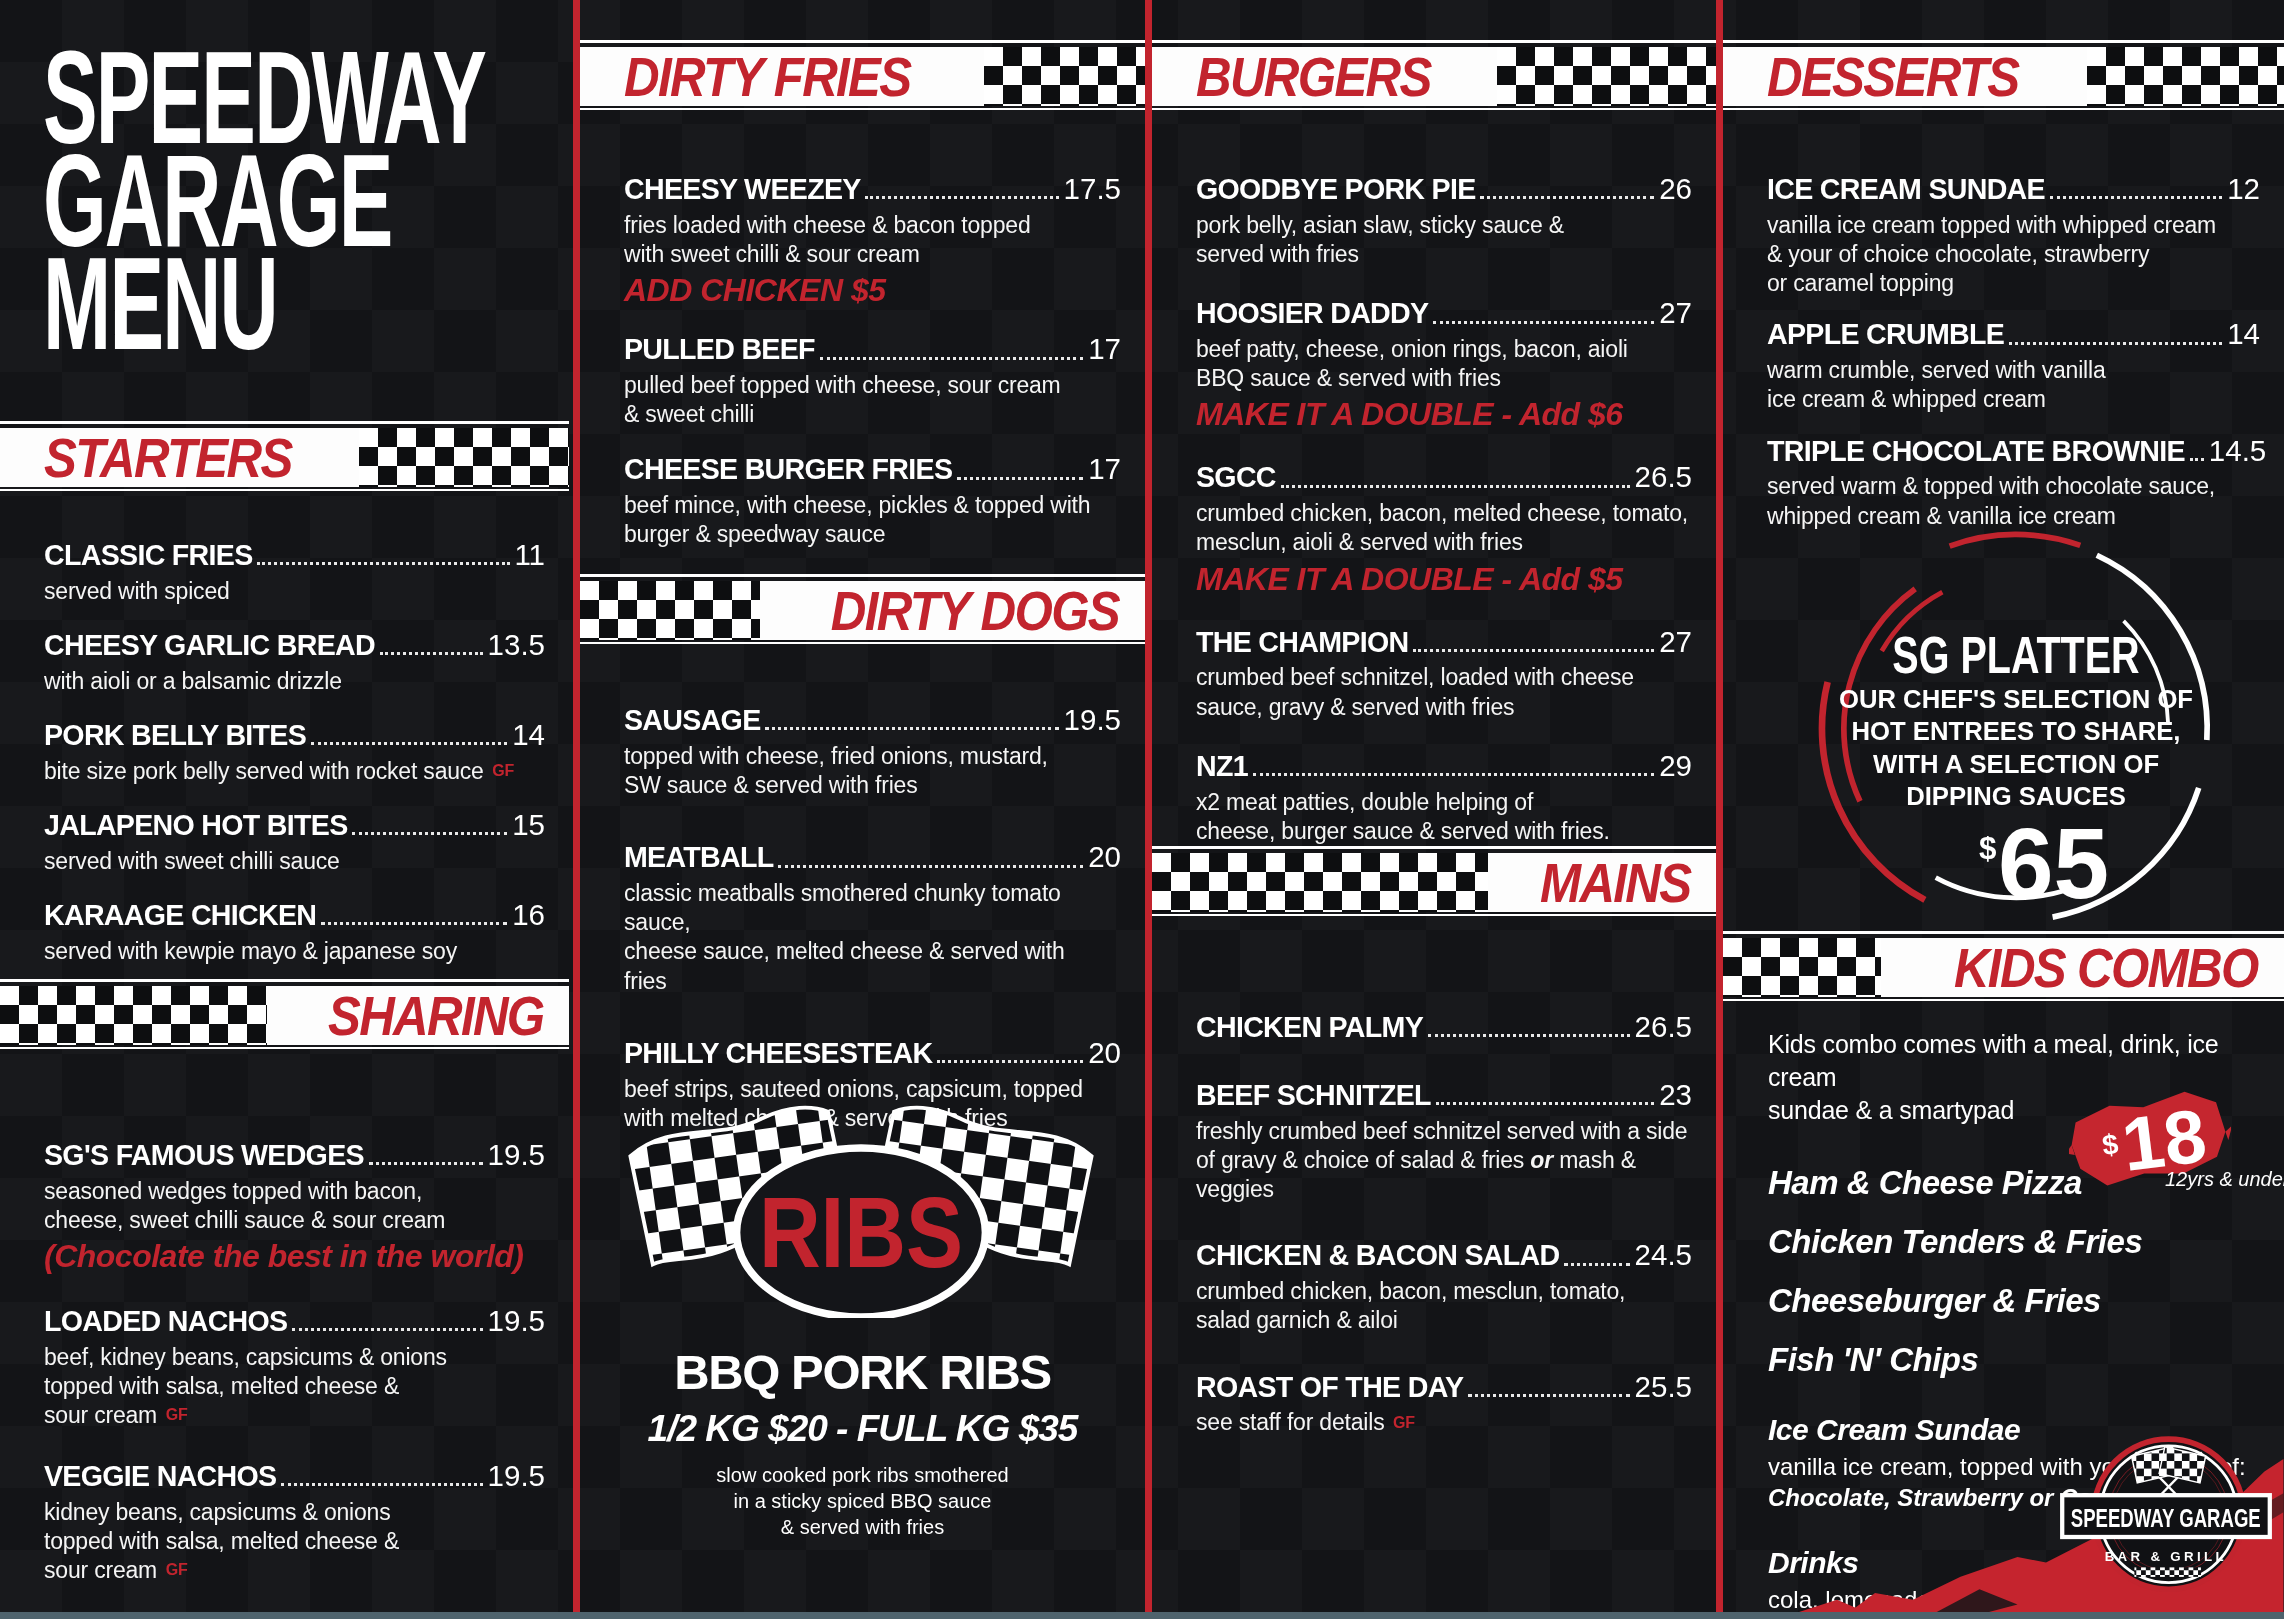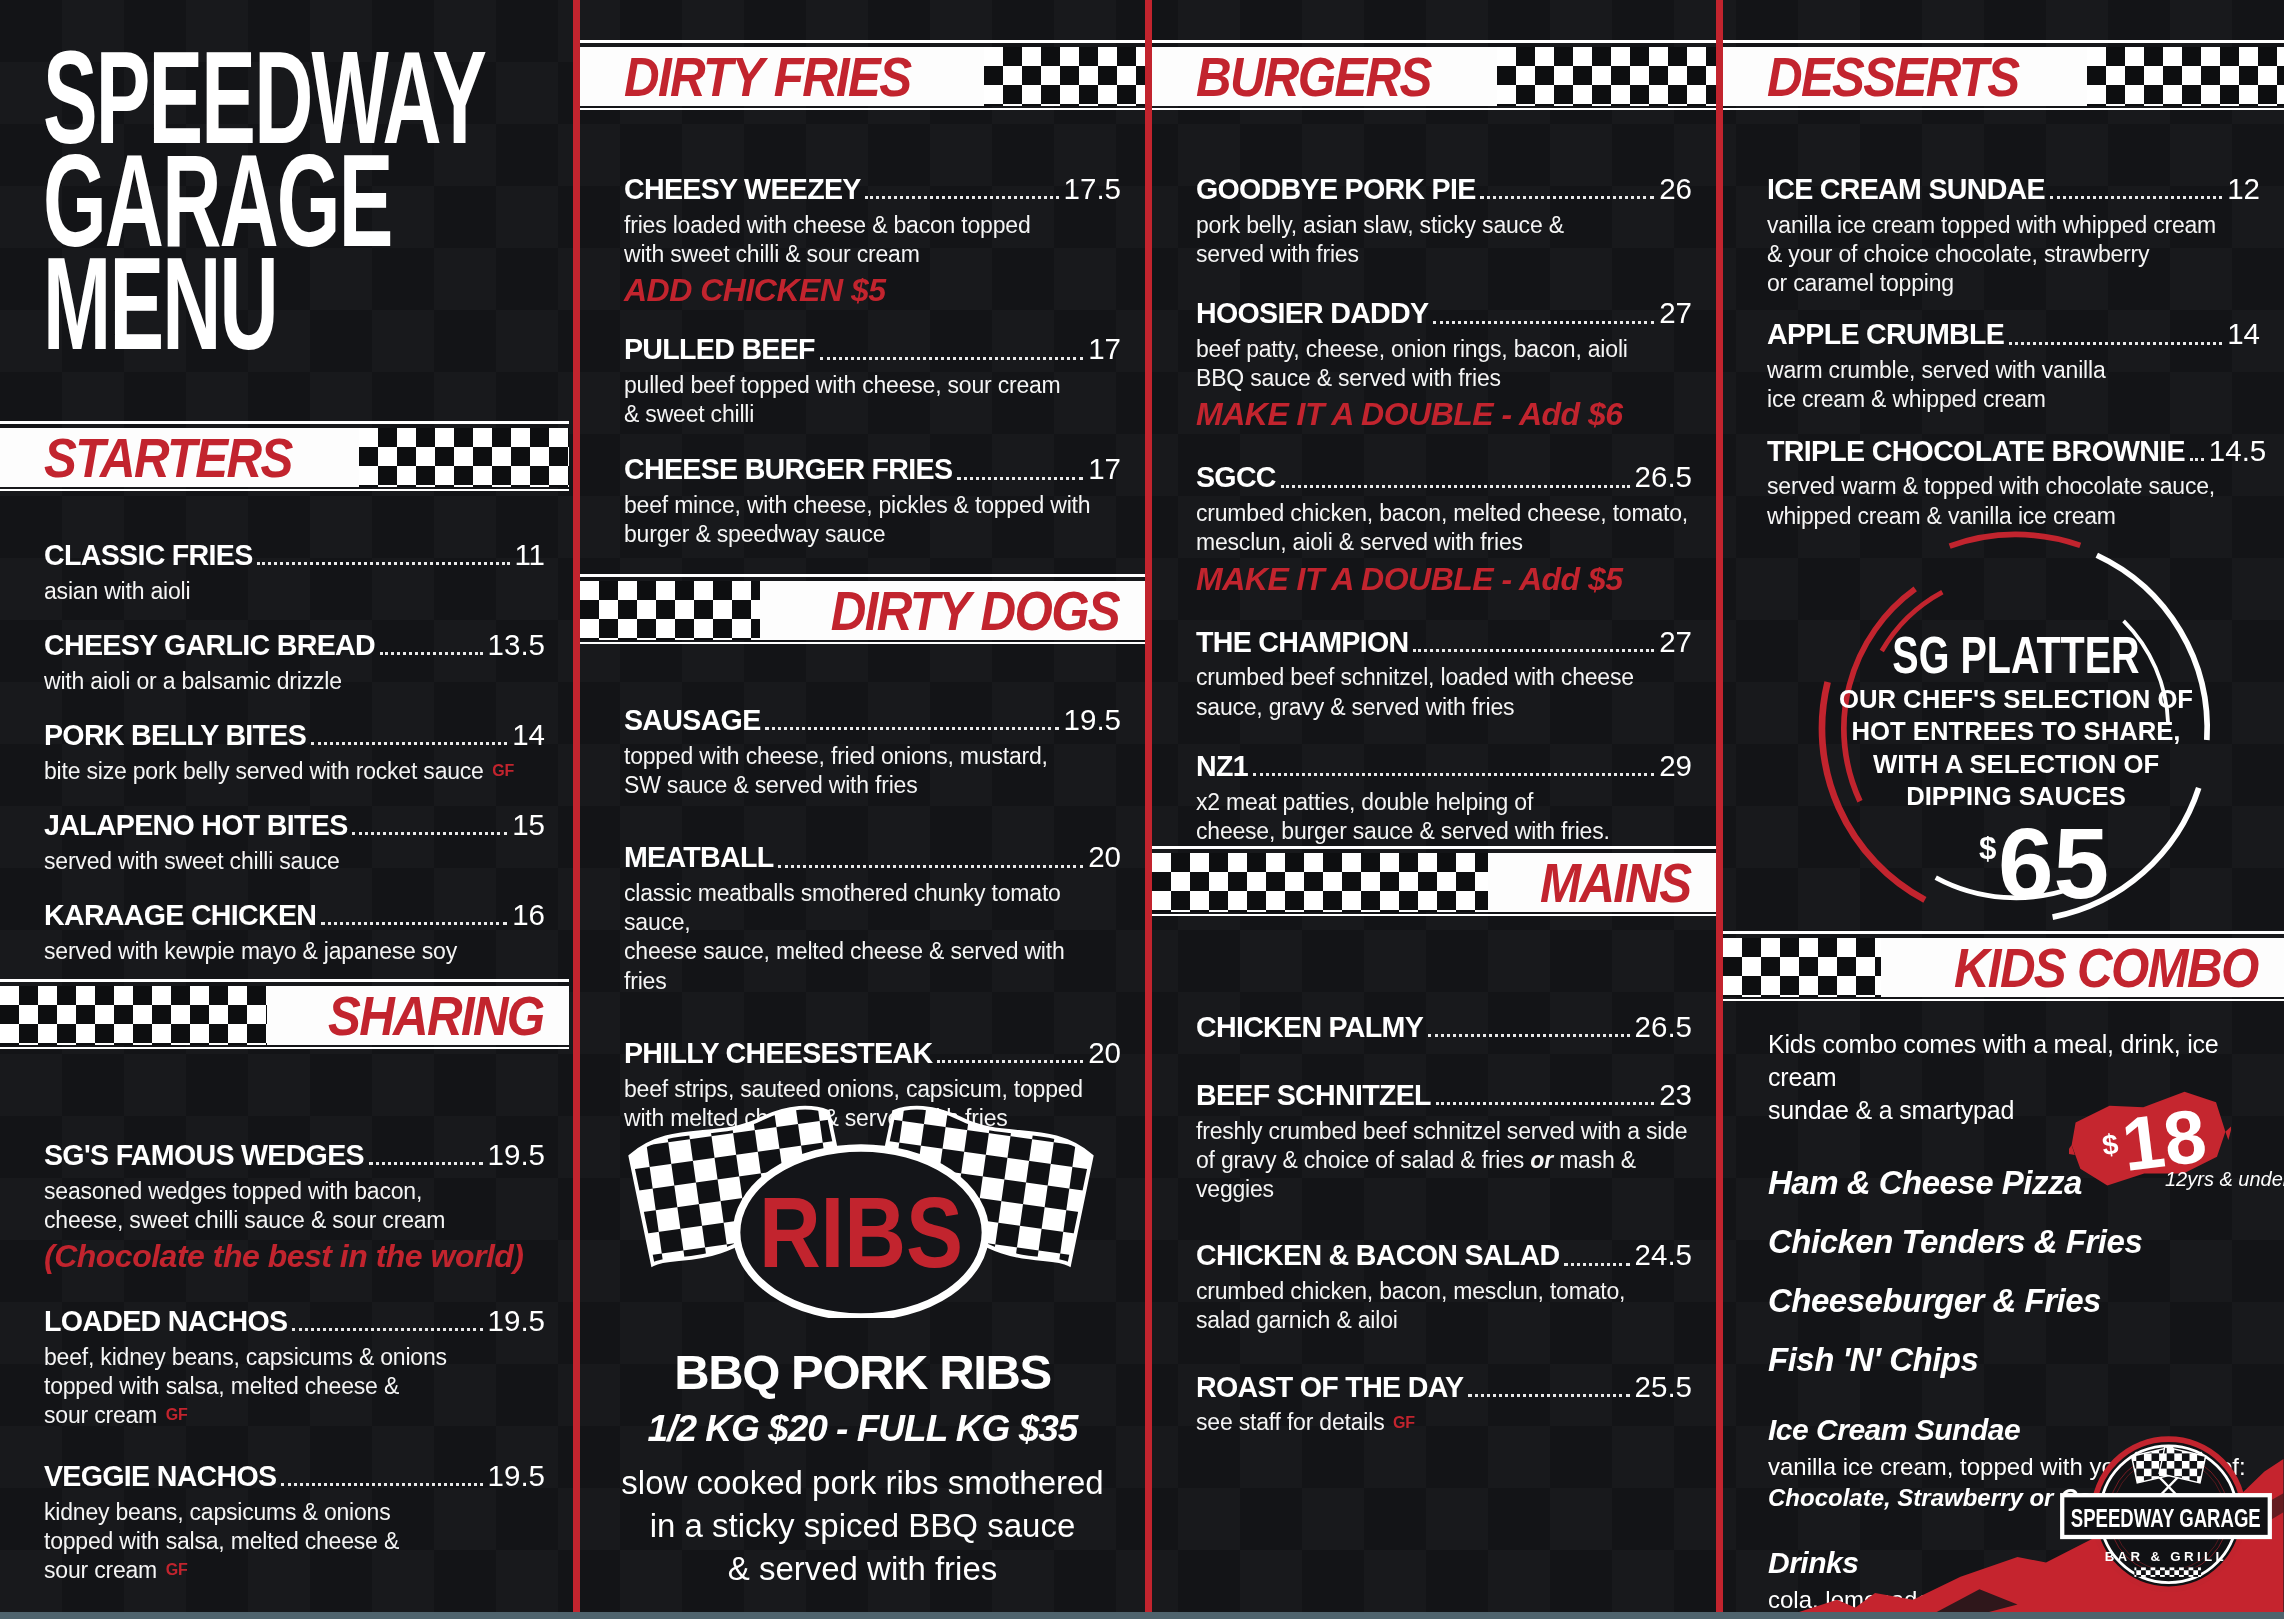--- a/index.html
+++ b/index.html
@@ -56,21 +56,21 @@
   .m72 .item{margin-bottom:34px;}
   .m40 .item{margin-bottom:19px;}
 
   
   .ribs-logo{position:absolute;left:28.6px;top:1090px;width:504px;height:228px;}
   .ribs-head{position:absolute;left:0;right:0;top:1344px;text-align:center;
     font-size:49px;font-weight:700;letter-spacing:-1.4px;}
   .ribs-price{position:absolute;left:0;right:0;top:1408px;text-align:center;
     font-size:37px;font-weight:700;font-style:italic;letter-spacing:-1px;}
   .ribs-desc{position:absolute;left:0;right:0;top:1462px;text-align:center;
-    font-size:33px;line-height:1.3;font-weight:400;}
+    font-size:20px;line-height:1.3;font-weight:400;}
 
   
   .platter{position:absolute;left:79px;top:512px;width:428px;height:433px;}
   .arc{fill:none;}
 
   
   .kids-content{position:absolute;left:45px;right:28px;top:1028px;}
   .kids-intro{font-size:25px;line-height:1.32;letter-spacing:-0.2px;}
   .kids-meals{margin-top:37px;}
   .kids-meal{font-style:italic;font-weight:700;font-size:33px;letter-spacing:-0.5px;margin-bottom:21px;}
@@ -106,21 +106,21 @@
     </div>
 
     <div class="items m46" style="top:538px">
       <div class="item">
         <div class="row">
             <span class="nm">CLASSIC FRIES</span>
             <span class="dots"></span>
             <span class="pr">11</span>
           </div>
         <div class="desc">
-            <span class="dl"><span>asian with aioli</span></span>
+            <span class="dl"><span>served with spiced</span></span>
           </div>
       </div>
       <div class="item">
         <div class="row">
             <span class="nm">CHEESY GARLIC BREAD</span>
             <span class="dots"></span>
             <span class="pr">13.5</span>
           </div>
         <div class="desc">
             <span class="dl"><span>with aioli or a balsamic drizzle</span></span>

